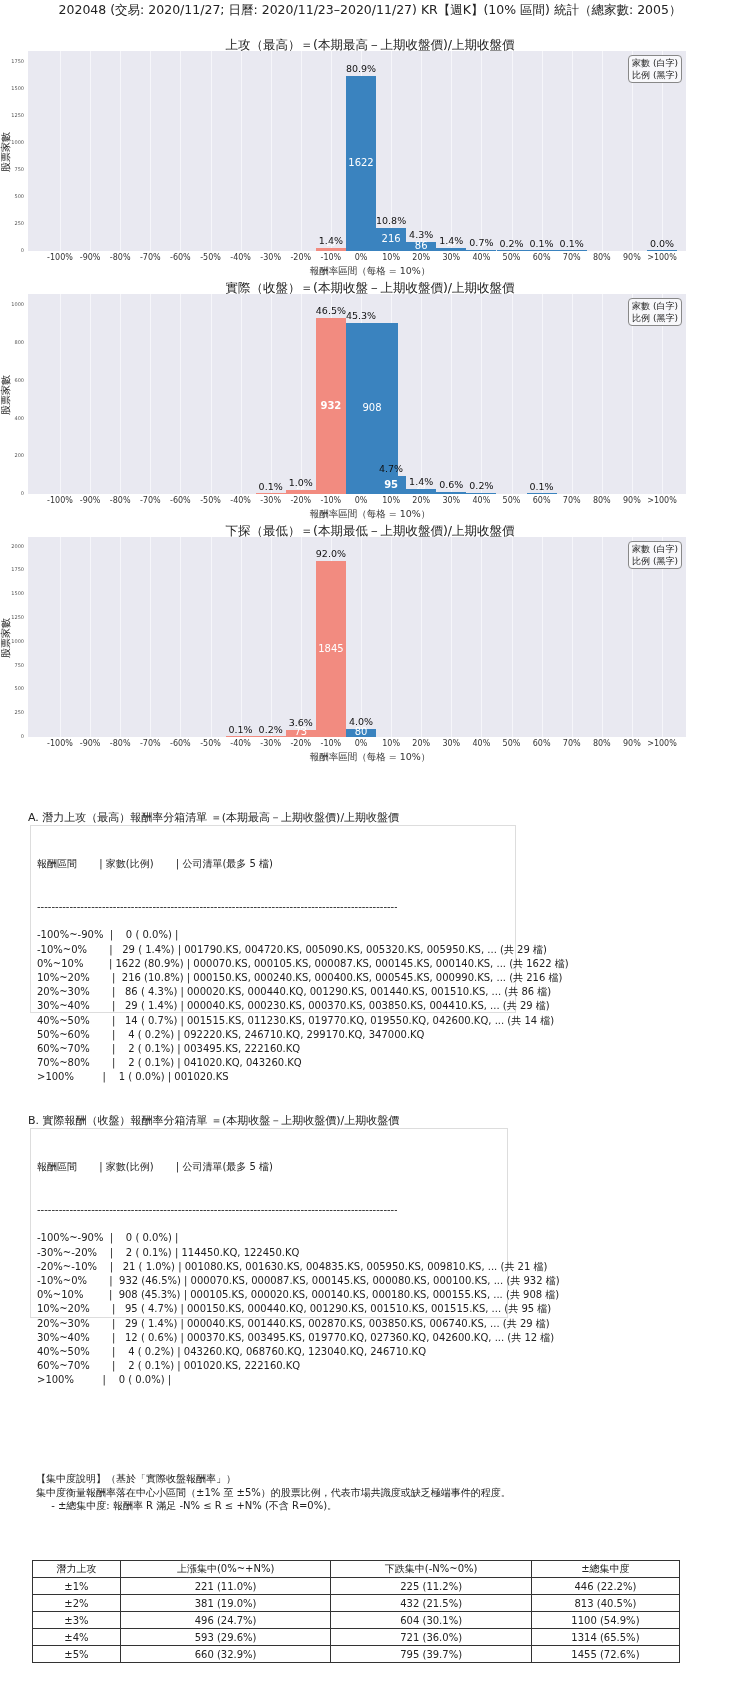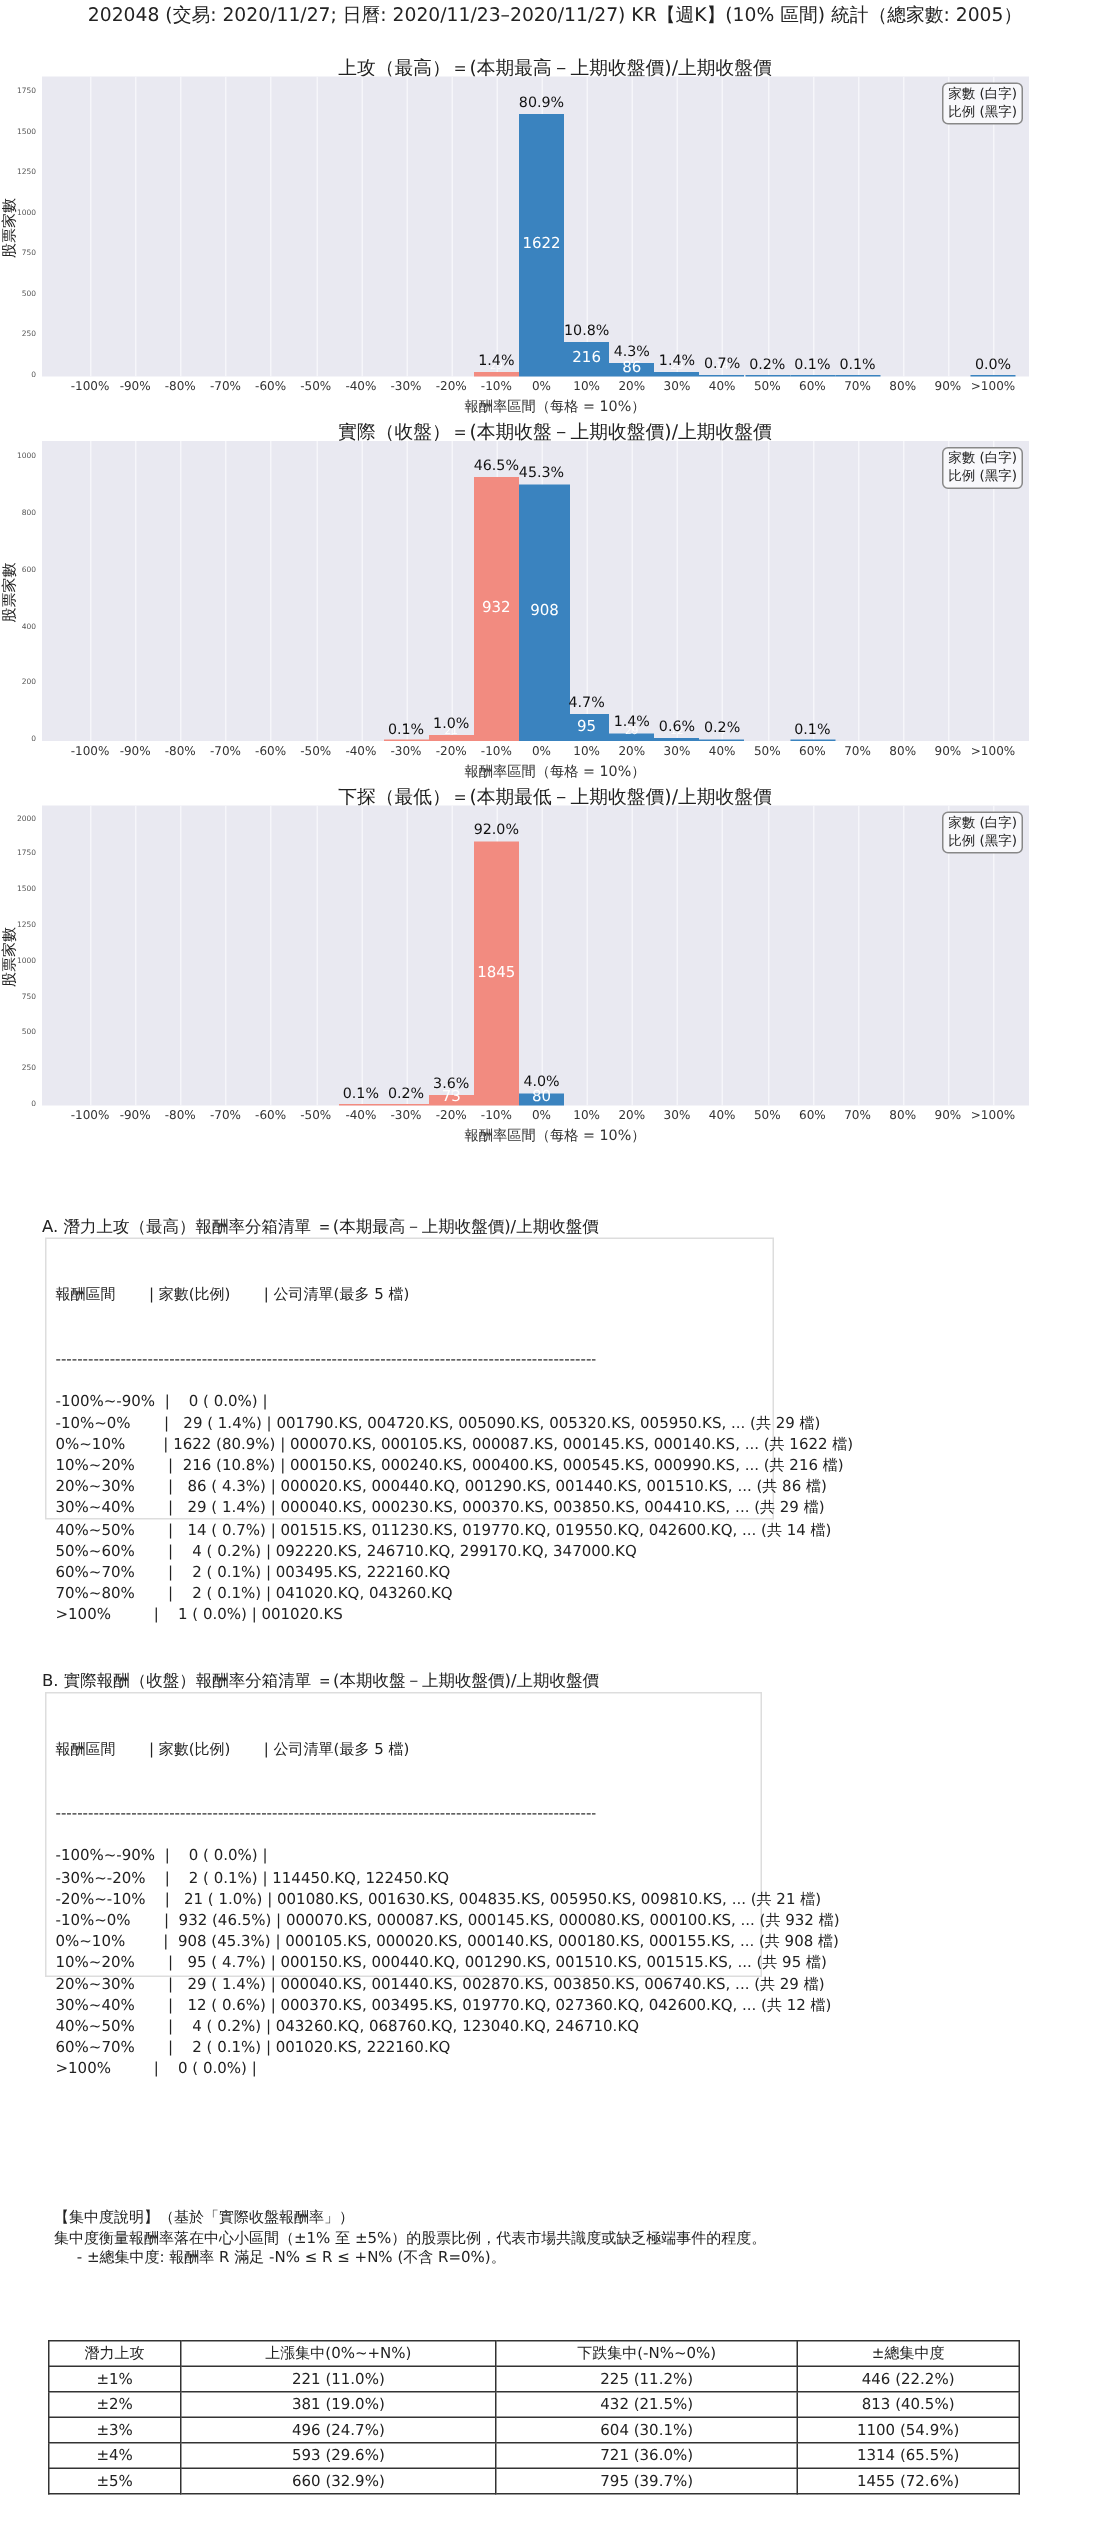--- a/index.html
+++ b/index.html
@@ -156,29 +156,29 @@
       <div class="gridline" style="left: 603.9px;"></div>
       <div class="gridline" style="left: 634px;"></div>
       <div class="bar neg" style="left: 227.7px; width: 30px; height: 1px;">
         <div class="bar-count" style="top: -10.6226px; font-size: 7px;">2</div>
       </div>
       <div class="bar-pct" style="left: 242.7px; bottom: 2.37736px;">0.1%</div>
       <div class="bar neg" style="left: 257.8px; width: 30px; height: 3.96226px;">
         <div class="bar-count" style="top: -7.03774px; font-size: 7px;">21</div>
       </div>
       <div class="bar-pct" style="left: 272.8px; bottom: 5.96226px;">1.0%</div>
-      <div class="bar neg" style="left: 287.9px; width: 30px; height: 175.849px;">
+      <div class="bar neg" style="left: 287.9px; width: 30px; height: 175.849px; font-weight: bold;">
         <div class="bar-count" style="top: 81.9245px;">932</div>
       </div>
       <div class="bar-pct" style="left: 302.9px; bottom: 177.849px;">46.5%</div>
-      <div class="bar pos" style="left: 318px; width: 34px; height: 171.321px;">
+      <div class="bar pos" style="left: 318px; width: 52px; height: 171.321px;">
         <div class="bar-count" style="top: 79.6604px;">908</div>
       </div>
       <div class="bar-pct" style="left: 333px; bottom: 173.321px;">45.3%</div>
-      <div class="bar pos" style="left: 348.1px; width: 30px; height: 17.9245px;">
+      <div class="bar pos" style="left: 348.1px; width: 30px; height: 17.9245px; font-weight: bold;">
         <div class="bar-count" style="top: 2.96226px;">95</div>
       </div>
       <div class="bar-pct" style="left: 363.1px; bottom: 19.9245px;">4.7%</div>
       <div class="bar pos" style="left: 378.2px; width: 30px; height: 5.4717px;">
         <div class="bar-count" style="top: -5.5283px; font-size: 7px;">29</div>
       </div>
       <div class="bar-pct" style="left: 393.2px; bottom: 7.4717px;">1.4%</div>
       <div class="bar pos" style="left: 408.3px; width: 30px; height: 2.26415px;">
         <div class="bar-count" style="top: -8.73585px; font-size: 7px;">12</div>
       </div>

